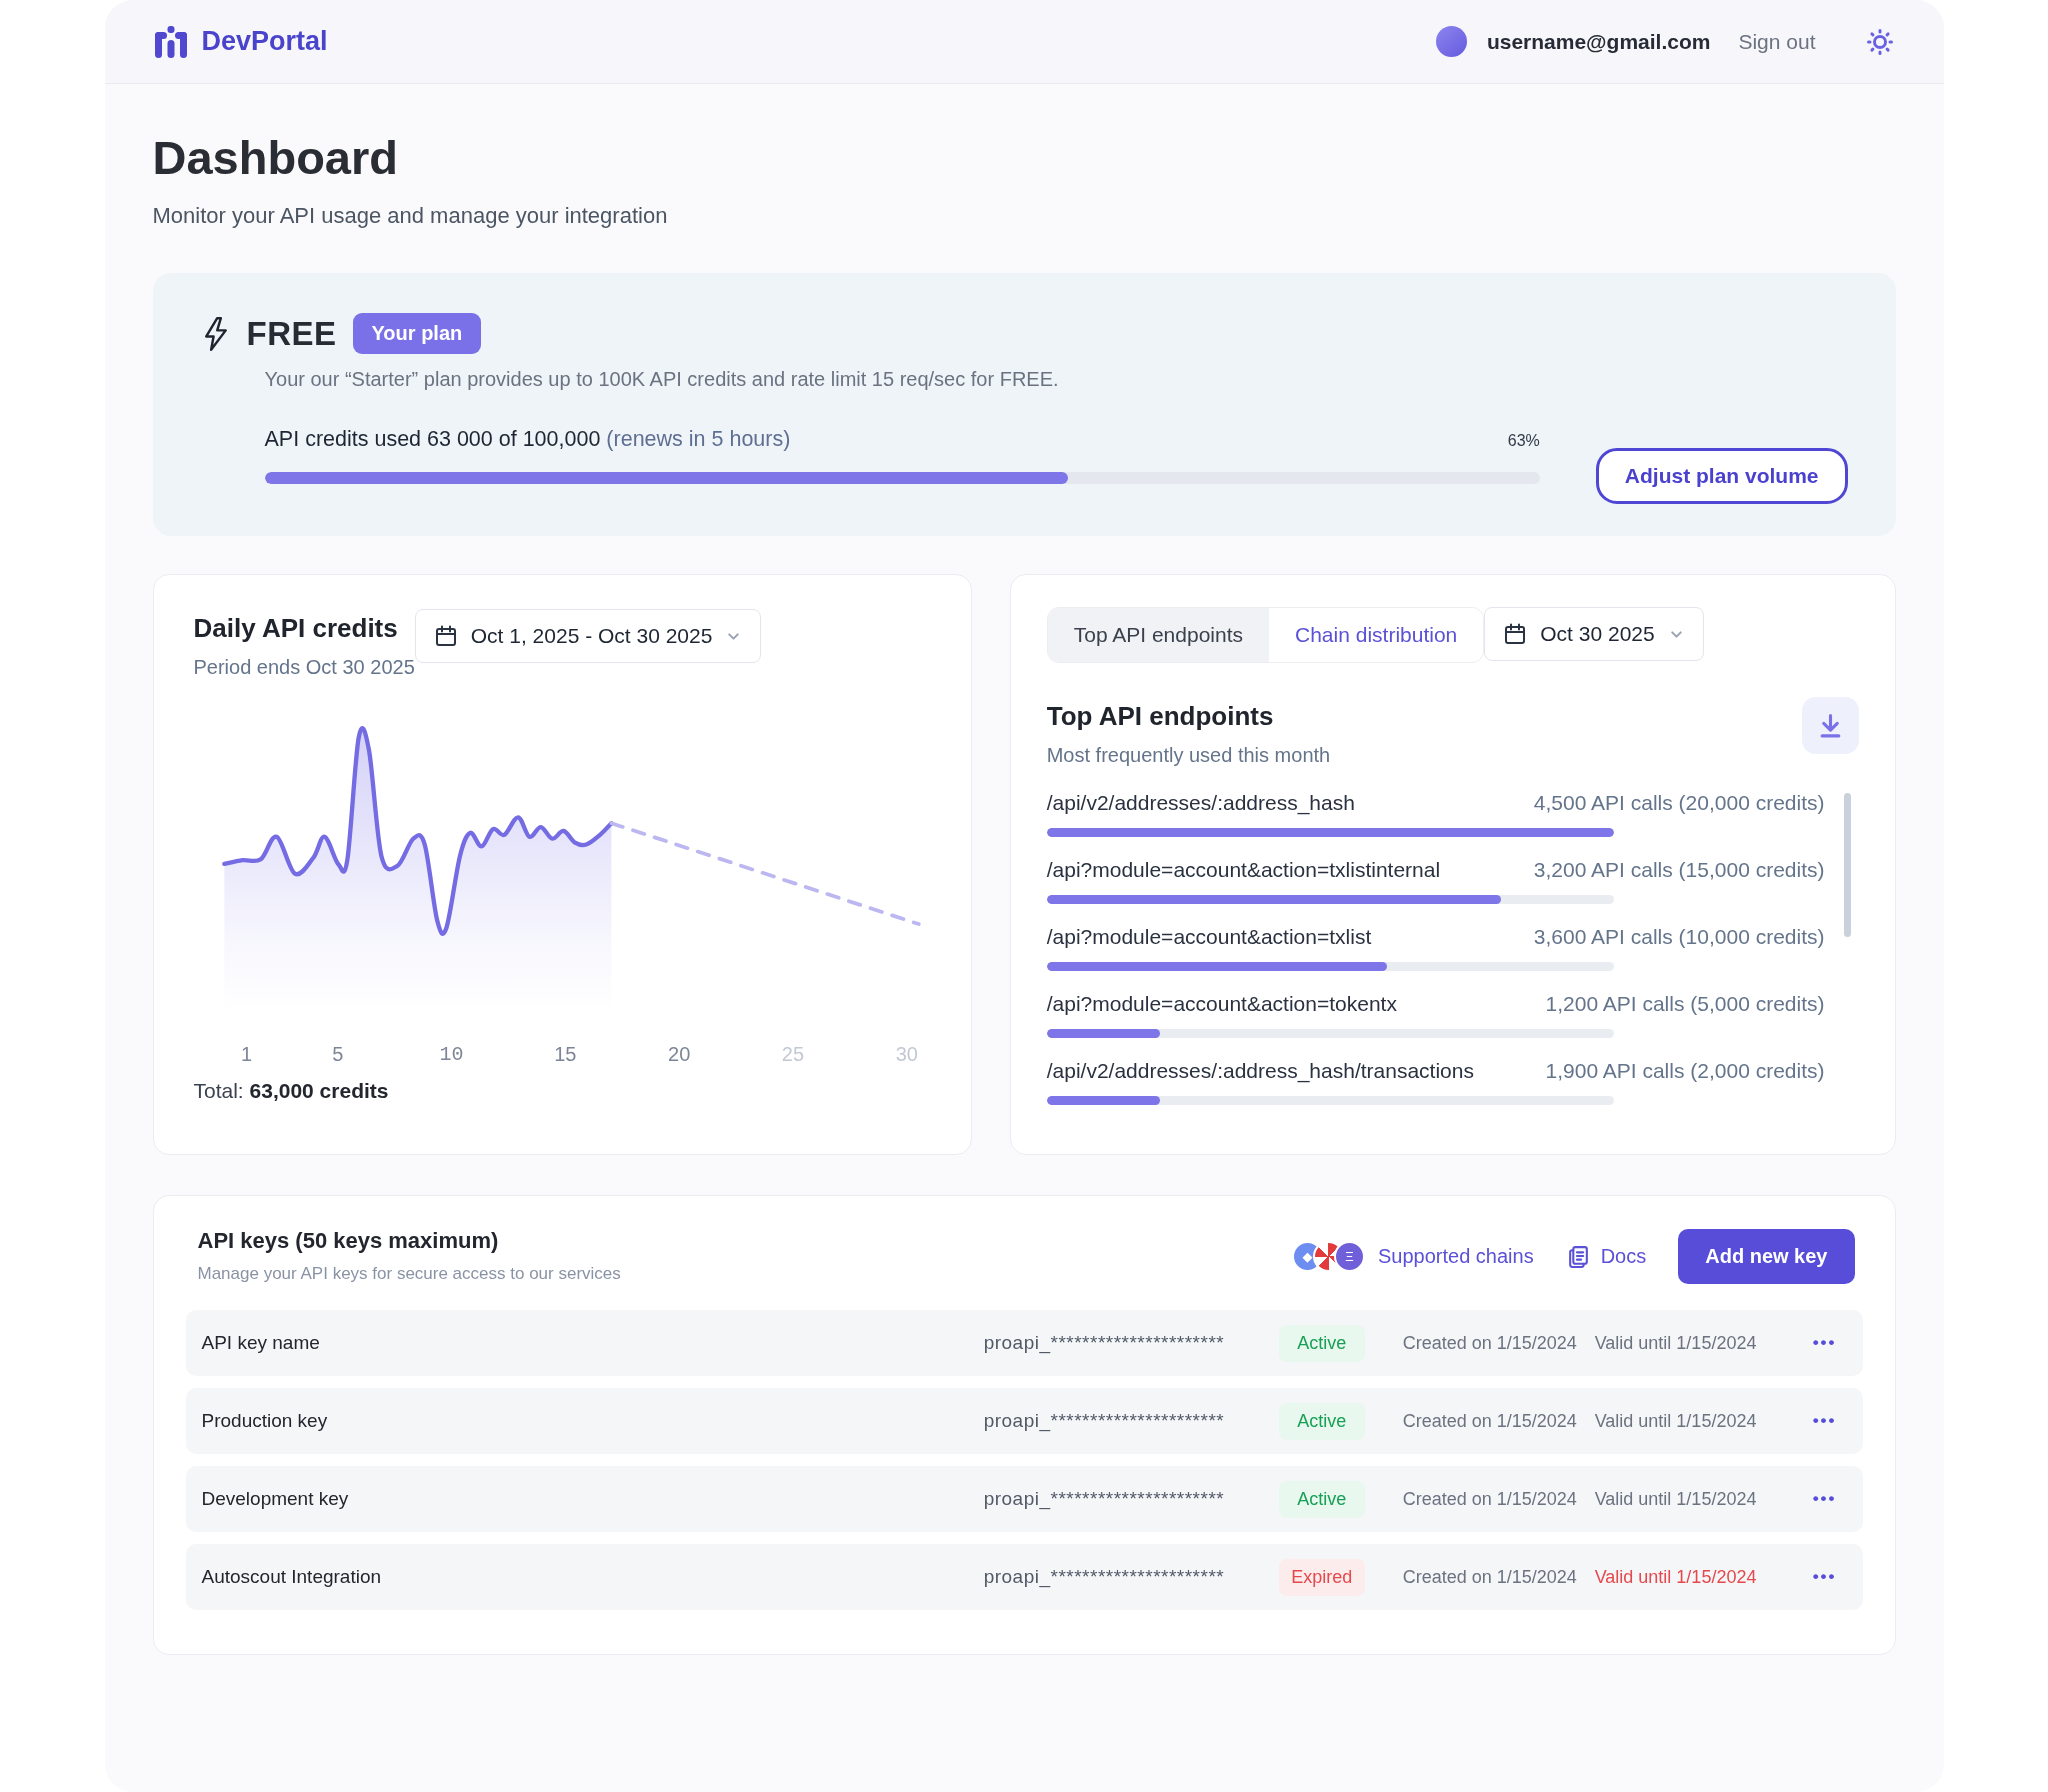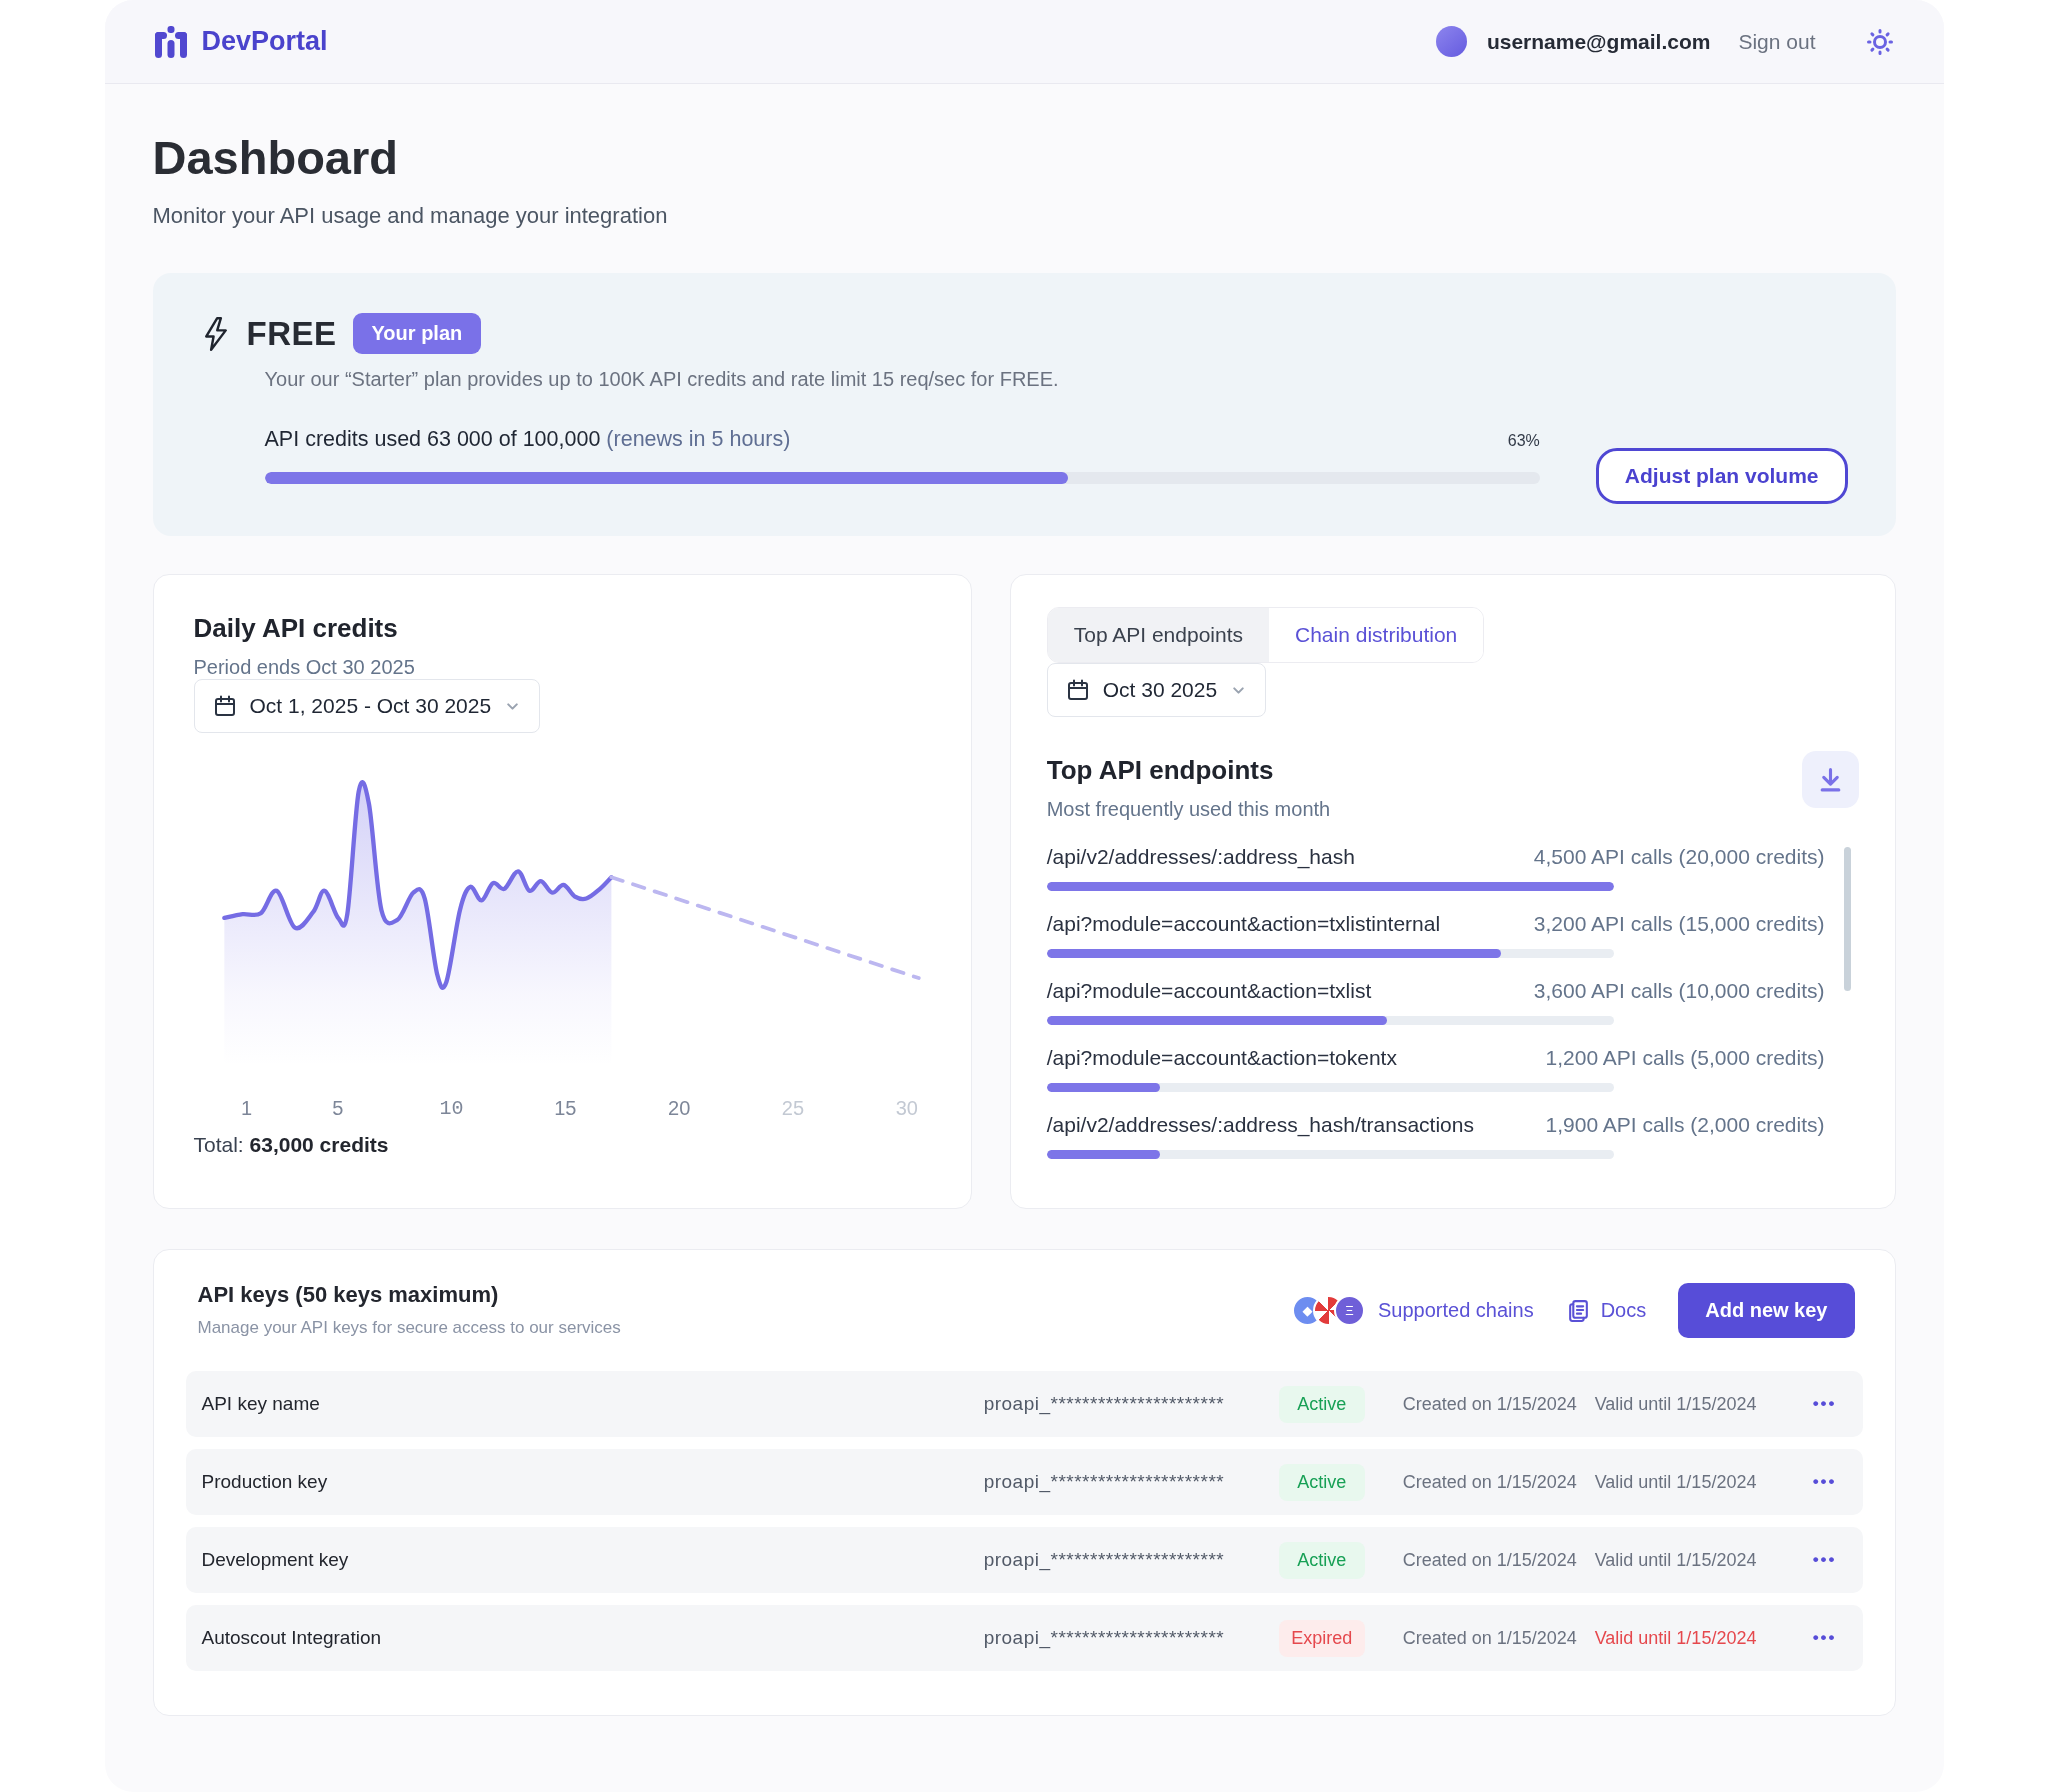--- a/index.html
+++ b/index.html
@@ -35,21 +35,21 @@
   .track { height:12px; background:#e4e8ee; border-radius:7px; overflow:hidden; }
   .fill { height:100%; background:#7d75e8; border-radius:7px; }
   .adjust-btn { margin-left:56px; margin-bottom:-20px; background:#fff; border:3px solid #4f47d3; color:#4a42cf;
                 font-size:21px; font-weight:700; padding:13px 26px; border-radius:21px; cursor:pointer; white-space:nowrap; }
 
   
   .grid { display:grid; grid-template-columns:47% 1fr; gap:38px; margin-top:38px; }
   .card { background:#fff; border:1px solid #ebecf1; border-radius:16px; }
 
   .chart-card { padding:34px 40px 24px; display:flex; flex-direction:column; }
-  .card-head { display:flex; justify-content:flex-start; align-items:flex-start;flex-direction:column; }
+  .card-head { display:flex; justify-content:flex-start; align-items:flex-start; }
   .card-title { font-size:26px; font-weight:700; color:#20242d; margin:4px 0 12px; }
   .card-sub { font-size:20px; color:#64748b; margin:0; }
   .select { display:flex; align-items:center; gap:13px; border:1px solid #e3e6ec; background:#fff;
             border-radius:8px; padding:14px 18px; font-size:21px; color:#1f2633; cursor:pointer; }
   .chart-area { position:relative; height:320px; margin-top:26px; }
   .chart-area svg { position:absolute; inset:0; width:100%; height:100%; }
   .x-labels { position:relative; height:46px; font-size:20px; color:#7d8698; margin-top:4px; }
   .x-labels span { position:absolute; top:14px; transform:translateX(-50%); }
   .x-labels span.muted { color:#c3c9d3; }
   .total-row { font-size:21px; color:#3a4250; margin:4px 0 10px; }
@@ -67,21 +67,21 @@
   .endpoint { margin-bottom:21px; }
   .ep-top { display:flex; justify-content:space-between; align-items:baseline; font-size:21px; gap:10px; }
   .ep-path { color:#2a3140; }
   .ep-stat { color:#64748b; white-space:nowrap; }
   .ep-track { height:9px; border-radius:5px; background:#e9edf2; margin-top:13px; width:73%; overflow:hidden; }
   .ep-fill { height:100%; border-radius:5px; background:#7d75e8; }
   .scrollbar { position:absolute; right:8px; top:2px; width:7px; height:46%; background:#c9d2da; border-radius:4px; }
 
   
   .keys-card { margin:40px 0 48px; padding:32px; }
-  .keys-head { display:flex; justify-content:space-between; align-items:center; margin:0 8px 33px 12px; }
+  .keys-head { display:flex; justify-content:space-between; align-items:center; margin:0 8px 26px 12px; }
   .keys-title { font-size:22px; font-weight:700; color:#23262e; margin:0 0 10px; }
   .keys-sub { font-size:17px; color:#8a93a5; margin:0; }
   .keys-actions { display:flex; align-items:center; gap:32px; font-size:20px; }
   .chains { display:flex; align-items:center; gap:13px; color:#5a51d6; cursor:pointer; }
   .chain-stack { display:flex; }
   .chain { width:31px; height:31px; border-radius:50%; border:2px solid #fff; margin-left:-10px;
            display:flex; align-items:center; justify-content:center; color:#fff; font-size:13px; }
   .chain:first-child { margin-left:0; }
   .chain.eth { background:#6d8df0; }
   .chain.poa { background:repeating-conic-gradient(#e23b3b 0 45deg, #fff 45deg 90deg); }

